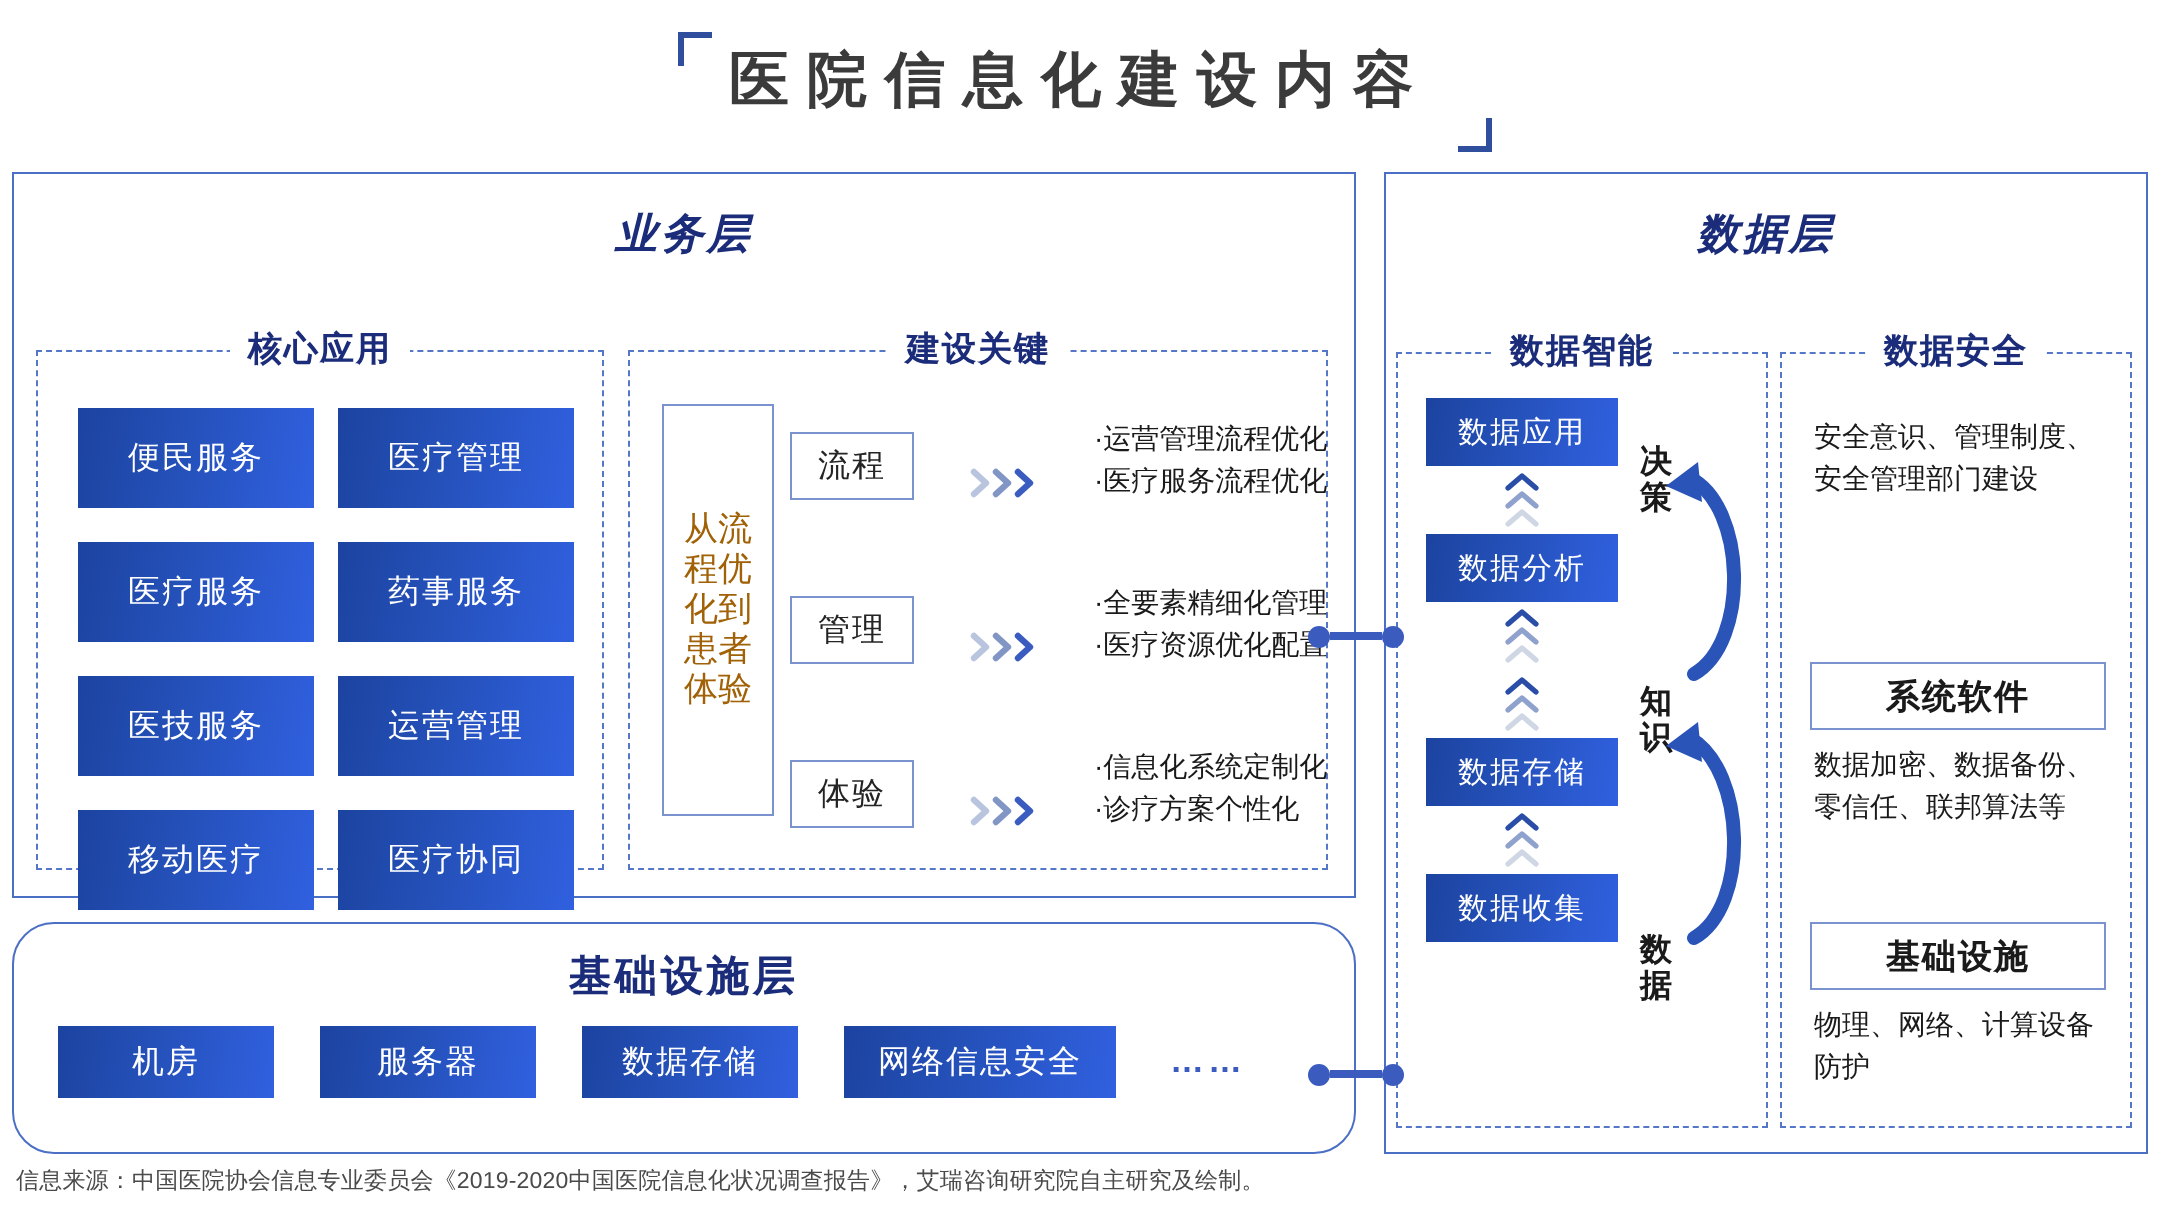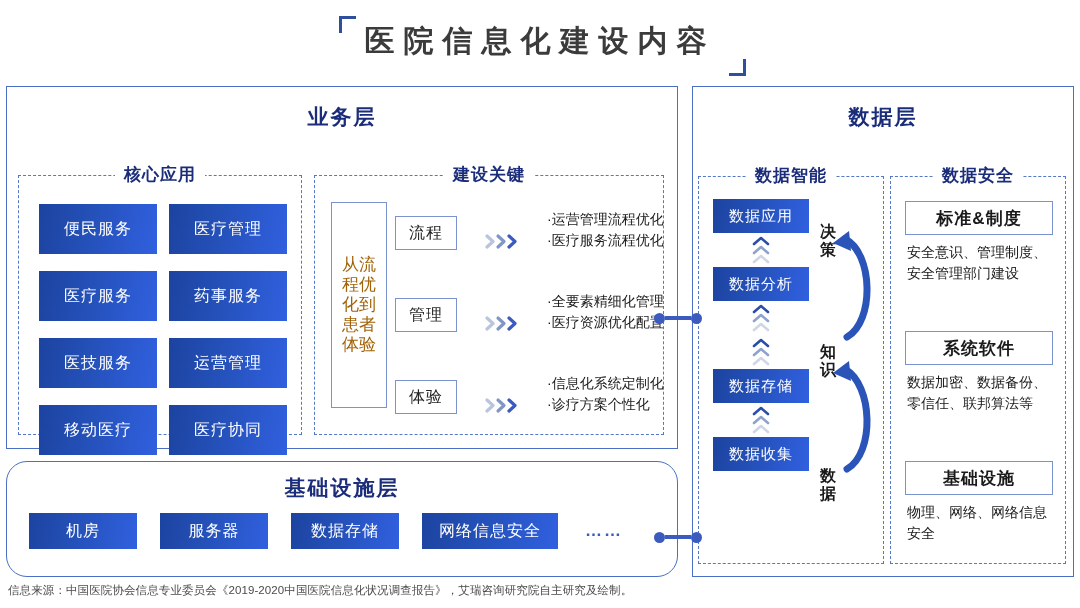--- a/index.html
+++ b/index.html
@@ -34,21 +34,21 @@
     border: 1.6px solid #4a6fc4;
   }
   #panel-business { left: 6px; top: 86px; width: 672px; height: 363px; }
   #panel-infra    { left: 6px; top: 461px; width: 672px; height: 116px; border-radius: 21px; }
   #panel-data     { left: 692px; top: 86px; width: 382px; height: 491px; }
 
   .panel-title {
     text-align: center; font-size: 21px; font-weight: 700;
     color: #1b2d7a; letter-spacing: 2px;
   }
-  #panel-business .panel-title, #panel-data .panel-title { margin-top: 16px; }
+  #panel-business .panel-title, #panel-data .panel-title { margin-top: 16px; font-style: italic; }
   #panel-infra .panel-title { margin-top: 12px; }
 
   
   .dashbox {
     position: absolute; border: 1.6px dashed #5577c8; background: #fff;
   }
   .dash-label {
     position: absolute; background: #fff; padding: 0 9px;
     font-size: 17px; font-weight: 700; color: #1b2d7a; letter-spacing: 1px;
     white-space: nowrap; top: -13px; left: 50%; transform: translateX(-50%);
@@ -326,30 +326,29 @@
         <path d="M16 178 C 44 194, 46 262, 18 278" fill="none" stroke="#2a54b8" stroke-width="7" stroke-linecap="round"></path>
         <polygon points="20,170 4,182 22,190" fill="#2a54b8"></polygon>
       </svg>
     </div>
   </div>
 
   <div class="dashbox" id="box-sec">
     <div class="dash-label">数据安全</div>
 
     <div class="sec-card" id="sec-card-0">
-      <div class="sec-head">标准&amp;制度</div>
       <div class="sec-body">安全意识、管理制度、安全管理部门建设</div>
     </div>
     <div class="sec-card" id="sec-card-1">
       <div class="sec-head">系统软件</div>
       <div class="sec-body">数据加密、数据备份、零信任、联邦算法等</div>
     </div>
     <div class="sec-card" id="sec-card-2">
       <div class="sec-head">基础设施</div>
-      <div class="sec-body">物理、网络、网络信息安全</div>
+      <div class="sec-body">物理、网络、计算设备防护</div>
     </div>
   </div>
 
   <div class="connector" id="conn-top">
     <span class="dot"></span>
     <span class="bar"></span>
     <span class="dot"></span>
   </div>
   <div class="connector" id="conn-bottom">
     <span class="dot"></span>

